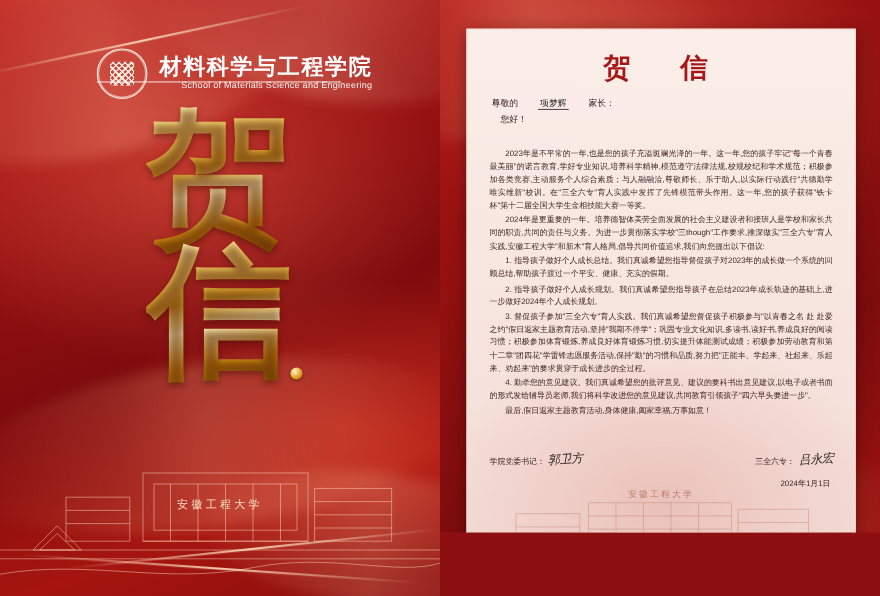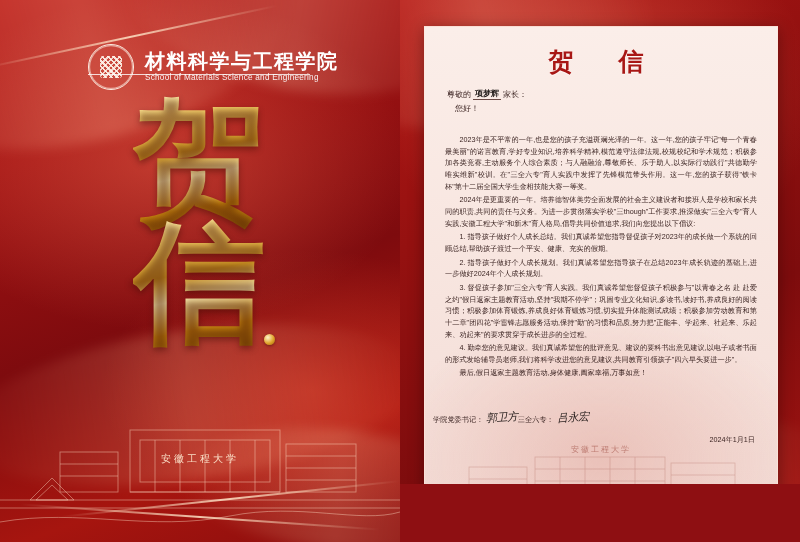--- a/index.html
+++ b/index.html
@@ -70,20 +70,21 @@
     filter: blur(0.6px);
   }
 
   
   .school-block {
     position: absolute;
     left: 88px; top: 44px;
     display: flex;
     align-items: center;
     gap: 11px;
+    text-align: right;
   }
   .school-seal {
     width: 44px; height: 44px;
     border-radius: 50%;
     border: 1.6px solid rgba(255,245,235,0.95);
     box-shadow: inset 0 0 0 1.2px rgba(255,245,235,0.55);
     position: relative;
     flex: 0 0 auto;
   }
   .school-seal:before {
@@ -203,47 +204,48 @@
     color: #a81715;
     letter-spacing: 10px;
     margin: 4px 0 10px 0;
     text-shadow: 0 1px 0 rgba(255,255,255,0.6);
   }
   .salutation {
     font-size: 8px;
     color: #3a2220;
     margin: 4px 0 3px 2px;
     display: flex;
-    align-items: center;
-    gap: 2px;
+    align-items: flex-start;
+    gap: 18px;
   }
   .salutation .name {
-    font-weight: bold;
+    font-weight: normal;
     color: #26201e;
     border-bottom: 0.8px solid #6b4a45;
     padding: 0 2px;
   }
   .greet {
     font-size: 8px;
     color: #3a2220;
     margin: 0 0 20px 10px;
   }
   .para {
     font-size: 7.2px;
     line-height: 1.62;
     color: #3c2523;
     text-align: justify;
     margin: 0 0 2px 0;
     text-indent: 14.4px;
   }
   .sign-row {
     position: absolute;
-    left: 8px; right: 20px;
+    left: 20px; right: 20px;
     bottom: 92px;
     display: flex;
+    justify-content: space-between;
     font-size: 7.2px;
     color: #3c2523;
   }
   .sign-item { display: flex; align-items: flex-end; gap: 3px; }
   .sign-script {
     font-family: "Liberation Serif", serif;
     font-style: italic;
     font-size: 11px;
     color: #2b2220;
     transform: rotate(-4deg);

